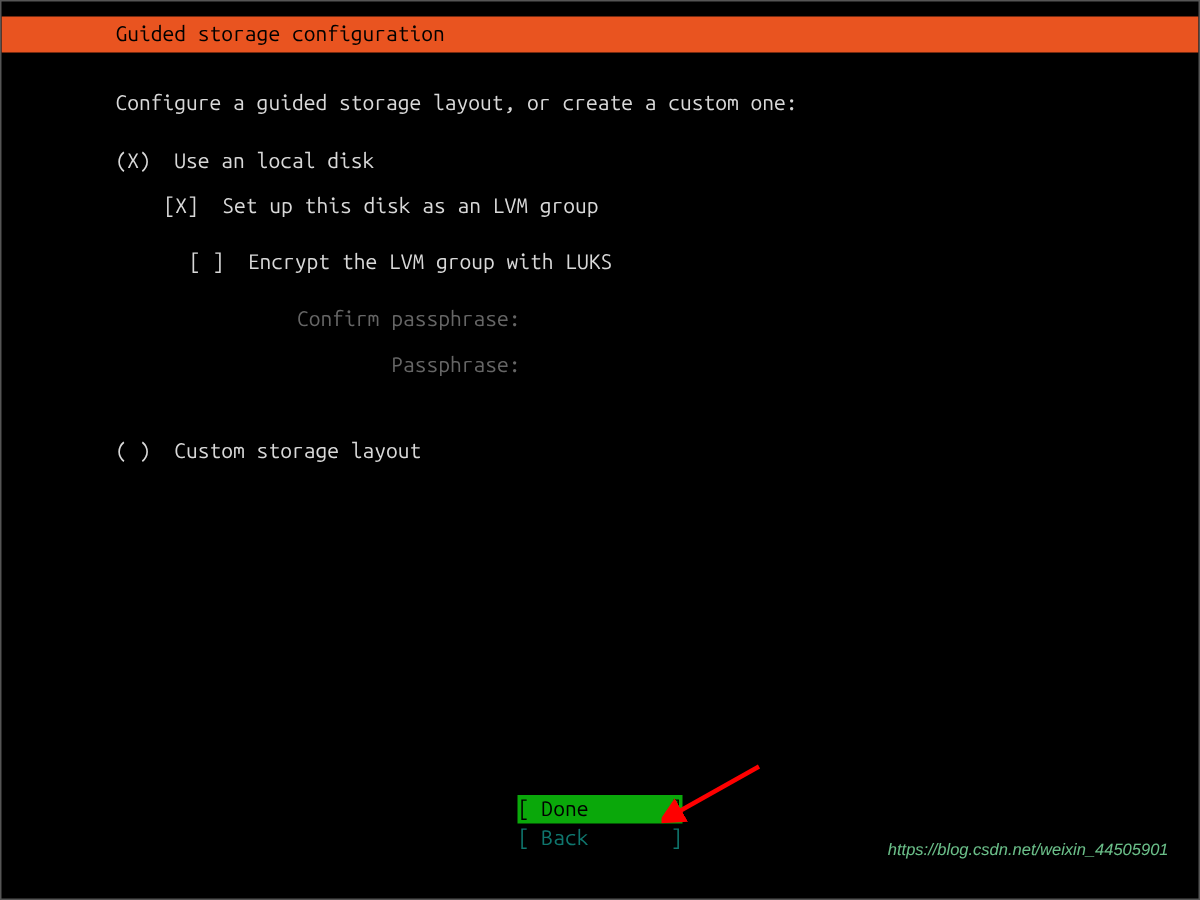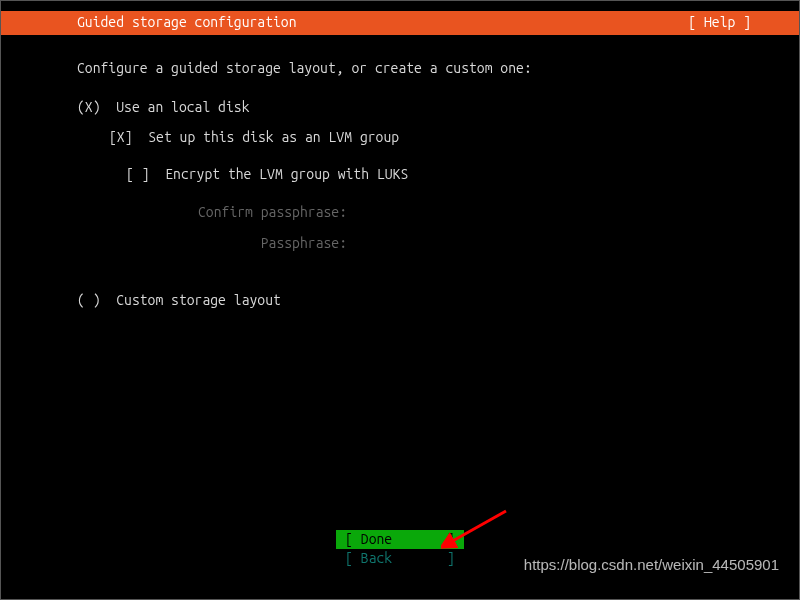--- a/index.html
+++ b/index.html
@@ -9,21 +9,21 @@
       background: #000;
       font-family: "Ubuntu Mono", "DejaVu Sans Mono", Consolas, monospace;
       font-size: 14px;
       color: #d9d9d9;
       overflow: hidden;
       position: relative;
       border: 1px solid #555;
     }
     .header {
       background: #e95420;
-      color: #ffffff;
+      color: #000000;
       height: 24px;
       line-height: 22px;
       padding: 0 8px;
       display: flex;
       justify-content: space-between;
       margin-top: 10px;
     }
     .header-title { padding-left: 68px; }
     .header-help { padding-right: 40px; cursor: pointer; }
     .content {
@@ -47,22 +47,22 @@
     .footer {
       position: absolute;
       bottom: 30px;
       left: 0;
       width: 100%;
       text-align: center;
       line-height: 1.4;
     }
     .btn {
       display: inline-block;
-      width: 128px;
-      text-align: center;
+      width: 110px;
+      text-align: right;
       white-space: pre;
       font-family: inherit;
       font-size: inherit;
     }
     .btn-done {
       background: #0aa80a;
       color: #000;
     }
     .btn-back { color: #0f766e; }
     .arrow {
@@ -70,32 +70,32 @@
       bottom: 50px;
       left: 440px;
       width: 70px;
       height: 40px;
       pointer-events: none;
     }
     .watermark {
       position: absolute;
       bottom: 26px;
       right: 20px;
-      color: #e5e5e5;
+      color: #86efac;
       font-family: Arial, sans-serif;
-      font-size: 15px;
+      font-size: 11px;
       opacity: 0.8;
+      font-style: italic;
     }
   </style>
 </head>
 <body>
 
 <div class="header">
   <span class="header-title">Guided storage configuration</span>
-  <span class="header-help">[ Help ]</span>
 </div>
 
 <div class="content">
   <div class="instruction">Configure a guided storage layout, or create a custom one:</div>
 
   <div class="radio-row">(X)  Use an local disk</div>
 
 
   <div class="lvm-row">[X]  Set up this disk as an LVM group</div>
 

